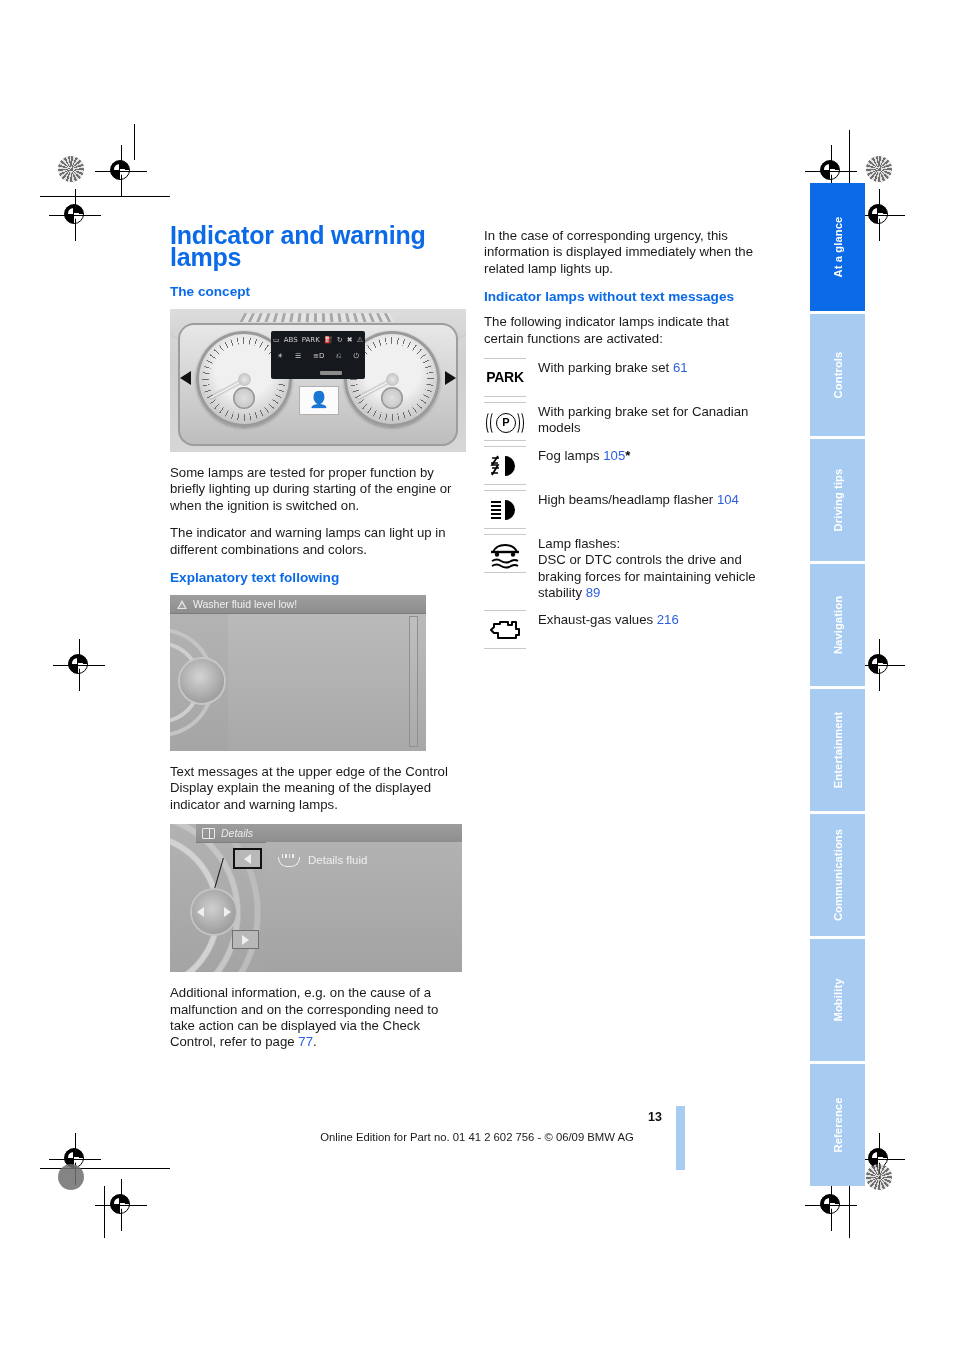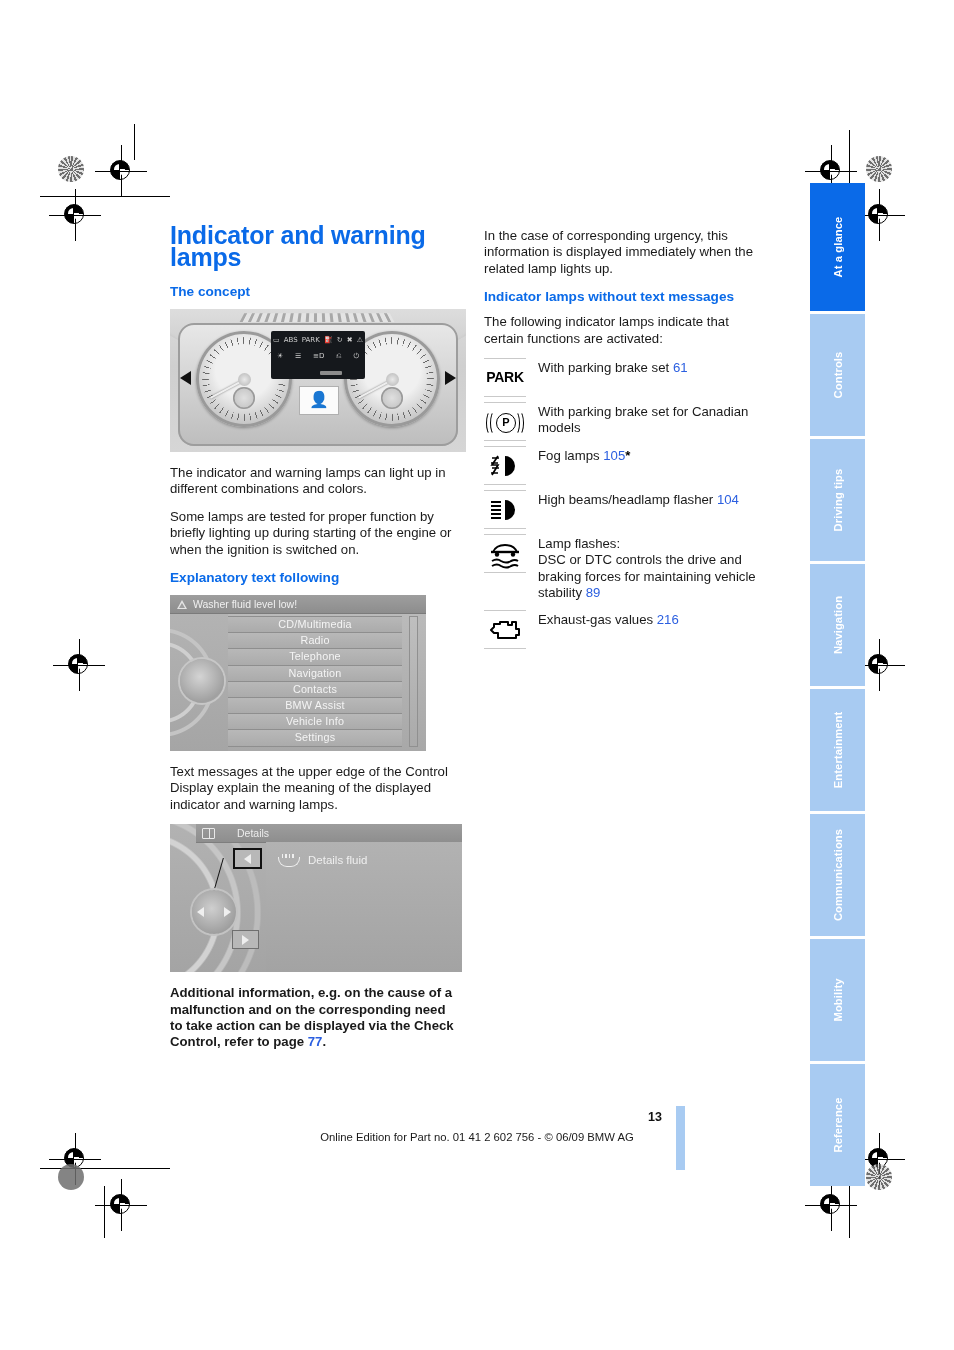--- a/index.html
+++ b/index.html
@@ -76,21 +76,21 @@
     color: #0a6ae8;
     font-size: 13.6px;
     font-weight: bold;
     margin: 0 0 9px 0;
     line-height: 16px;
   }
   h2.sub.spaced { margin-top: 12px; }
   p.body {
     margin: 0 0 11px 0;
   }
-  p.body:last-child { margin-bottom: 9px; font-weight: bold; }
+  p.body:last-child { margin-bottom: 9px; }
   .pref { color: #2b5fe0; }
   .ast { color: #000; font-weight: bold; }
 
   
   .figure {
     position: relative;
     background: #d9d9d9;
     margin: 0 0 13px 0;
     overflow: hidden;
   }
@@ -238,22 +238,22 @@
   }
 
   
   .det {
     width: 292px; height: 148px;
     background: linear-gradient(#b9b9b9,#a6a6a6);
   }
   .det .header {
     position:absolute; left:26px; right:0; top:0; height:19px;
     background: linear-gradient(#9d9d9d,#8e8e8e);
-    color:#ececec; font-size:10.5px; display:flex; align-items:center; gap:22px;
-    padding-left:6px; box-sizing:border-box; border-bottom:1px solid #7e7e7e;
+    color:#ececec; font-size:10.5px; display:flex; align-items:center; gap:6px;
+    padding-left:6px; box-sizing:border-box; border-bottom:1px solid #7e7e7e;font-style:italic;
   }
   .det .bookicon {
     width:11px;height:9px;border:1.3px solid #e9e9e9;border-radius:1px;
     position:relative;
   }
   .det .bookicon:after{content:"";position:absolute;left:50%;top:0;bottom:0;width:1.3px;background:#e9e9e9;}
   .det .swirl2 {
     position:absolute; left:0; top:0; width:112px; bottom:0;
     background:
       radial-gradient(circle at -30px 60%, transparent 44%, #d2d2d2 45%, #d2d2d2 47.5%, transparent 48.5%),
@@ -452,42 +452,32 @@
           <span class="gl">≡D</span>
           <span class="gl">⎌</span>
           <span class="gl">⏻</span>
         </div>
         <div class="bar"></div>
       </div>
       <div class="warnbox">👤</div>
       <div class="figcaption-vert"></div>
     </div>
 
+    <p class="body">Some lamps are tested for proper function by briefly lighting up during starting of the engine or when the ignition is switched on.</p>
     <p class="body">The indicator and warning lamps can light up in different combinations and colors.</p>
-    <p class="body">Some lamps are tested for proper function by briefly lighting up during starting of the engine or when the ignition is switched on.</p>
 
     <h2 class="sub spaced">Explanatory text following</h2>
 
     <div class="figure cd">
       <div class="header">
         <span class="warn-tri"></span>
         <span>Washer fluid level low!</span>
       </div>
       <div class="swirl"></div>
       <div class="knob"></div>
-      <div class="menu">
-        <div class="mi">CD/Multimedia</div>
-        <div class="mi">Radio</div>
-        <div class="mi">Telephone</div>
-        <div class="mi">Navigation</div>
-        <div class="mi">Contacts</div>
-        <div class="mi">BMW Assist</div>
-        <div class="mi">Vehicle Info</div>
-        <div class="mi">Settings</div>
-      </div>
       <div class="sbar"></div>
     </div>
 
     <p class="body">Text messages at the upper edge of the Control Display explain the meaning of the displayed indicator and warning lamps.</p>
 
     <div class="figure det">
       <div class="swirl2"></div>
       <div class="header">
         <span class="bookicon"></span>
         <span>Details</span>

